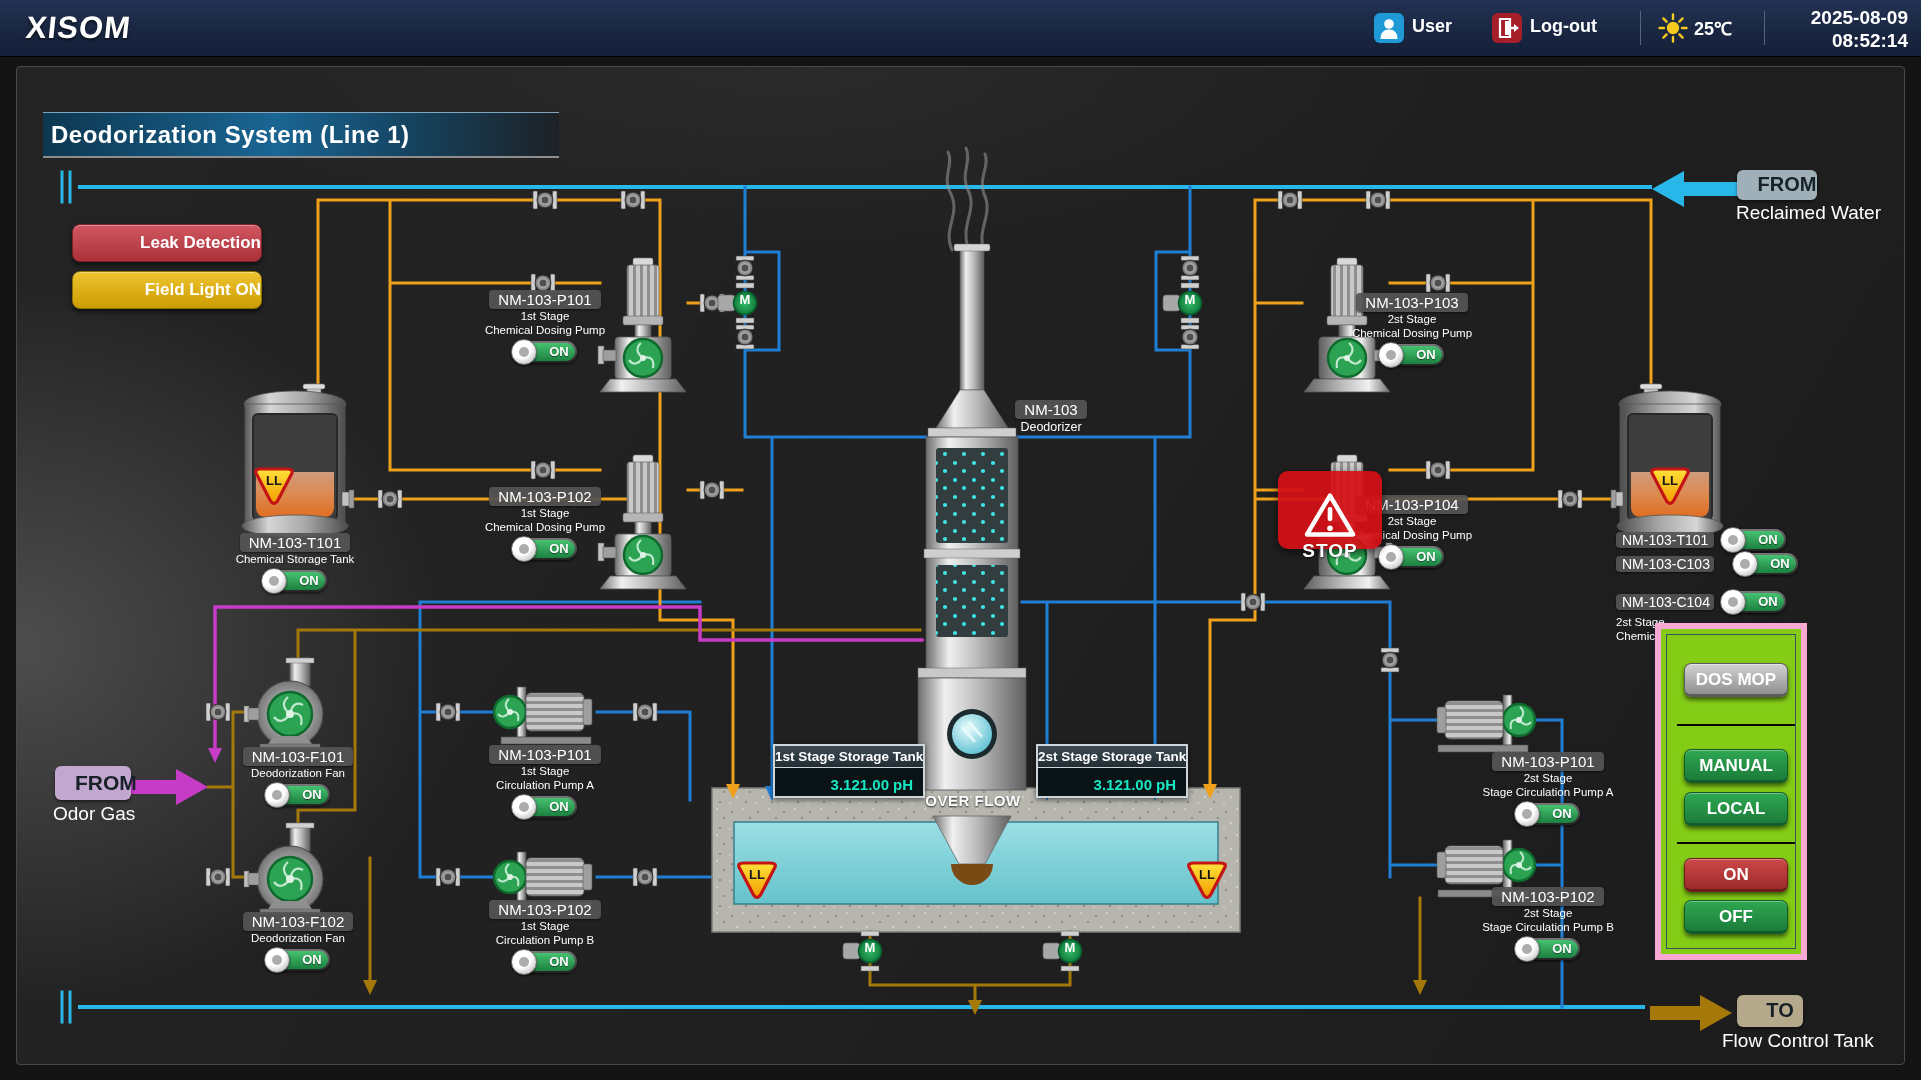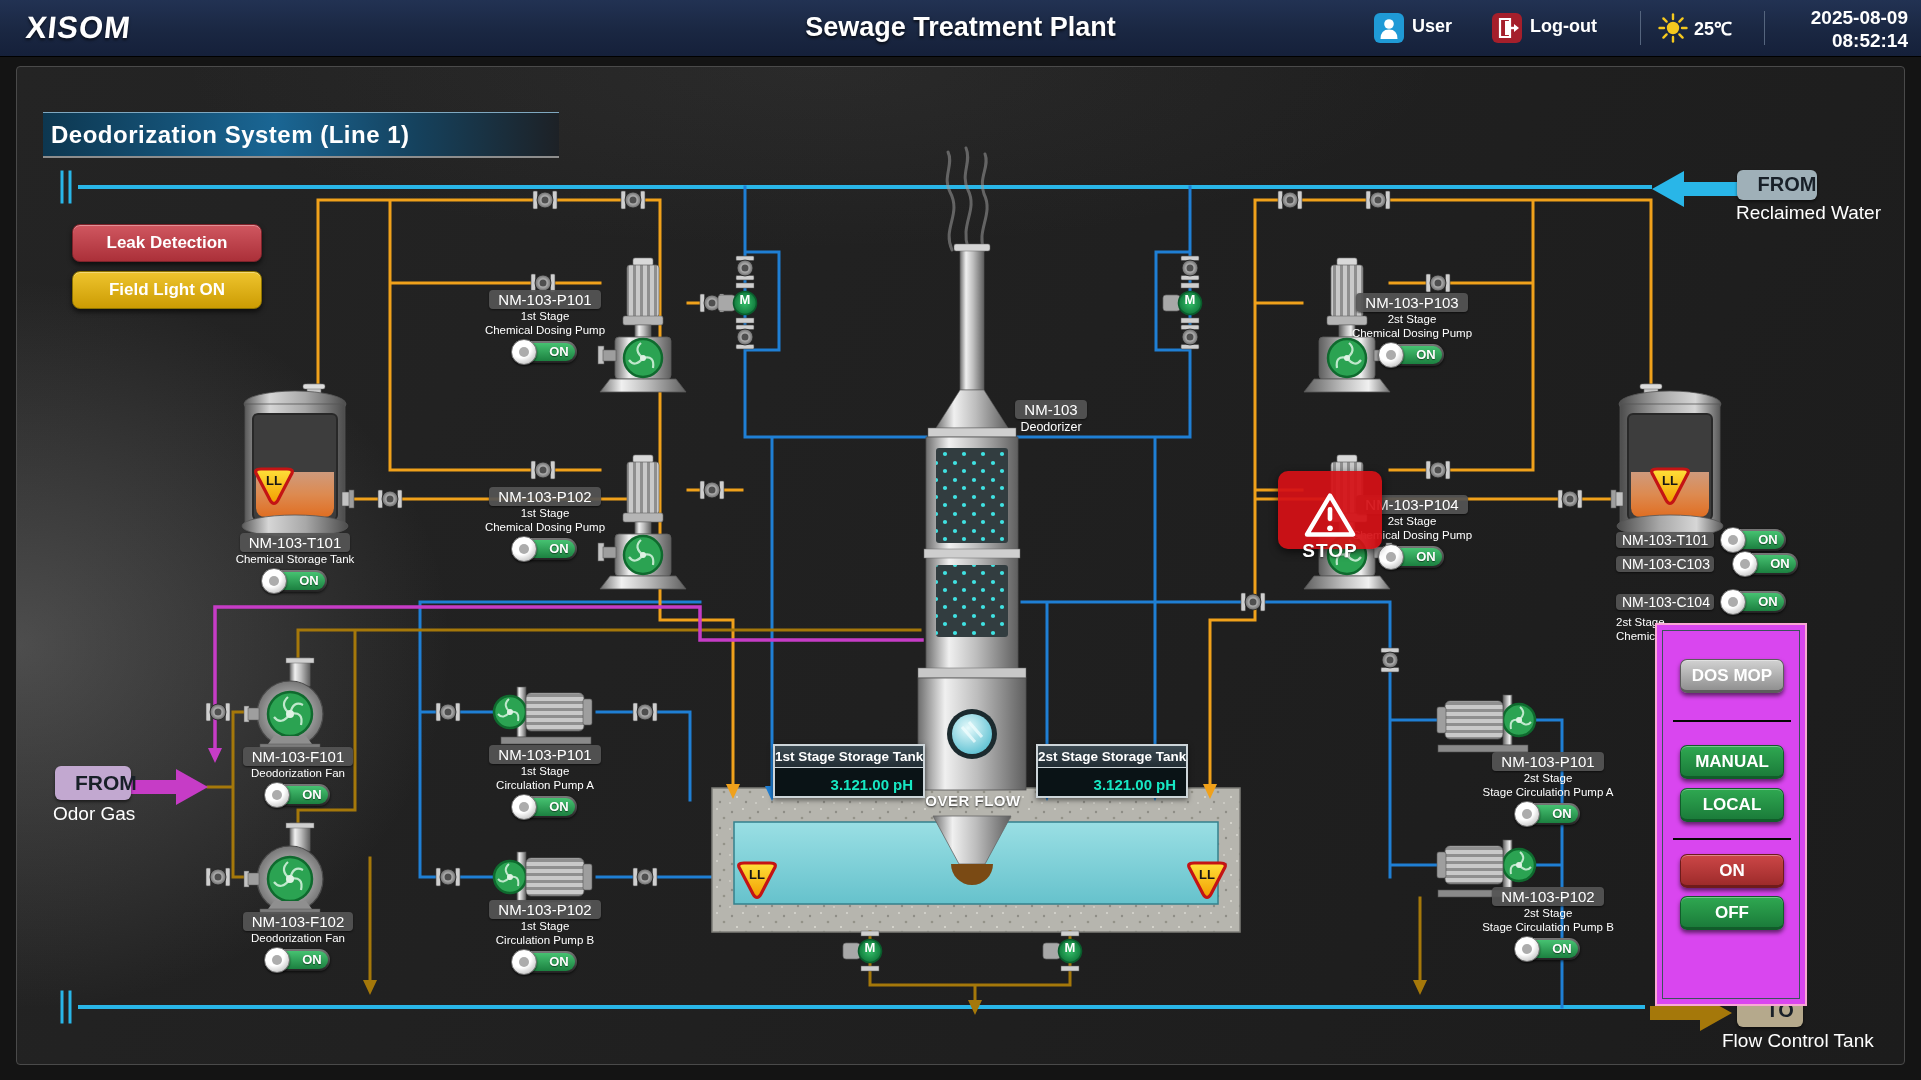--- a/index.html
+++ b/index.html
@@ -20,21 +20,21 @@
   
   .main{position:absolute;left:16px;top:66px;width:1889px;height:999px;border:1px solid #4a4a4a;border-radius:4px;
         background:radial-gradient(620px 520px at 0% 58%,rgba(175,175,175,.30),transparent 70%),
                    radial-gradient(900px 260px at 42% 0%,rgba(120,120,120,.10),transparent 70%),
                    linear-gradient(120deg,#242424,#1c1c1c);z-index:1;}
   .tbar{position:absolute;left:43px;top:112px;width:516px;height:46px;z-index:6;color:#fff;
         font-size:24px;font-weight:bold;line-height:44px;padding-left:8px;letter-spacing:.5px;
         background:linear-gradient(90deg,#0d3750 0%,#1a6694 45%,#15425e 72%,#1d2126 100%);
         border-top:1px solid #7fa8c0;border-bottom:2px solid #8d8d8d;}
   .bigbtn{position:absolute;left:72px;width:190px;height:38px;z-index:6;border-radius:8px;color:#fff;
-          font-size:17px;font-weight:bold;text-align:center;line-height:36px;cursor:pointer;
+          font-size:17px;font-weight:bold;text-align:right;line-height:36px;cursor:pointer;
           box-shadow:0 3px 5px rgba(0,0,0,.6), inset 0 1px 0 rgba(255,255,255,.35);}
   .bred{top:224px;background:linear-gradient(#d05760,#ab3039);border:1px solid #7e222a;}
   .byel{top:271px;background:linear-gradient(#eec42e,#cc9c03);border:1px solid #8d7300;}
   
   .eq{position:absolute;width:150px;text-align:center;z-index:6;color:#fff;}
   .pill{display:inline-block;background:rgba(84,84,84,.93);border-radius:4px;padding:1px 9px;font-size:15px;
         font-weight:normal;color:#fff;white-space:nowrap;box-shadow:0 1px 2px rgba(0,0,0,.55);}
   .pill.small{font-size:14px;padding:0 6px;width:98px;}
   .desc{font-size:11.5px;line-height:1.12;margin-top:1px;}
   .toggle{position:relative;display:inline-block;width:64px;height:22px;margin-top:4px;border-radius:12px;
@@ -56,40 +56,39 @@
   .mlab{position:absolute;z-index:6;width:24px;text-align:center;color:#fff;font-size:13px;font-weight:bold;}
   .lllab{position:absolute;z-index:6;width:44px;text-align:center;color:#161616;font-size:13px;font-weight:bold;}
   .oflow{position:absolute;z-index:6;width:130px;text-align:center;color:#fff;font-size:15px;font-weight:bold;
          text-shadow:0 1px 2px rgba(0,0,0,.8);letter-spacing:.5px;}
   
   .stopbox{position:absolute;left:1278px;top:471px;width:104px;height:78px;z-index:7;border-radius:10px;
            background:rgba(213,16,22,.93);box-shadow:0 3px 8px rgba(0,0,0,.6);text-align:center;padding-top:21px;}
   .stopbox .stxt{color:#fff;font-size:19px;font-weight:bold;letter-spacing:1px;margin-top:-2px;
                  text-shadow:0 1px 2px rgba(0,0,0,.5);}
   
-  .cpanel{position:absolute;left:1655px;top:623px;width:152px;height:383px;z-index:6;
-          border:2px solid #f9a8d4;background:#d946ef;}
+  .cpanel{position:absolute;left:1655px;top:623px;width:152px;height:337px;z-index:6;
+          border:6px solid #f9a8d4;background:#84cc16;}
   .cpanel .inner{position:absolute;inset:5px;border:1px solid #3d525c;}
   .cbtn{position:absolute;left:23px;width:104px;height:34px;border-radius:7px;color:#fff;font-weight:bold;
         font-size:17px;text-align:center;line-height:31px;cursor:pointer;
         box-shadow:0 3px 4px rgba(0,0,0,.55), inset 0 1px 0 rgba(255,255,255,.35);}
   .cgreen{background:linear-gradient(#2fa851,#1b7c3a);border:1px solid #115c2a;border-bottom-width:3px;}
   .cgray{background:linear-gradient(#d2d2d2,#909090);border:1px solid #5c5c5c;border-bottom-width:3px;color:#fff;}
   .cred{background:linear-gradient(#cc4747,#9e2b2b);border:1px solid #6e1b1b;border-bottom-width:3px;}
   .cdiv{position:absolute;left:16px;width:118px;height:2px;background:#070707;}
   svg.draw{position:absolute;left:0;top:0;z-index:2;}
 </style>
 </head>
 <body>
 
 <div class="stage">
 
   <div class="hdr">
     <div class="logo">XISOM</div>
-    <div class="htitle">Sewage Treatment Plant</div>
 
     <svg class="hicon" style="left:1374px" viewBox="0 0 30 30">
       <rect width="30" height="30" rx="6" fill="#1f9ad6"></rect>
       <circle cx="15" cy="11" r="4.8" fill="#fff"></circle>
       <path d="M6.5,26 q0,-9.5 8.5,-9.5 q8.5,0 8.5,9.5 Z" fill="#fff"></path>
     </svg>
     <div class="hitem" style="left:1412px">User</div>
 
     <svg class="hicon" style="left:1492px" viewBox="0 0 30 30">
       <rect width="30" height="30" rx="6" fill="#a51f2b"></rect>

